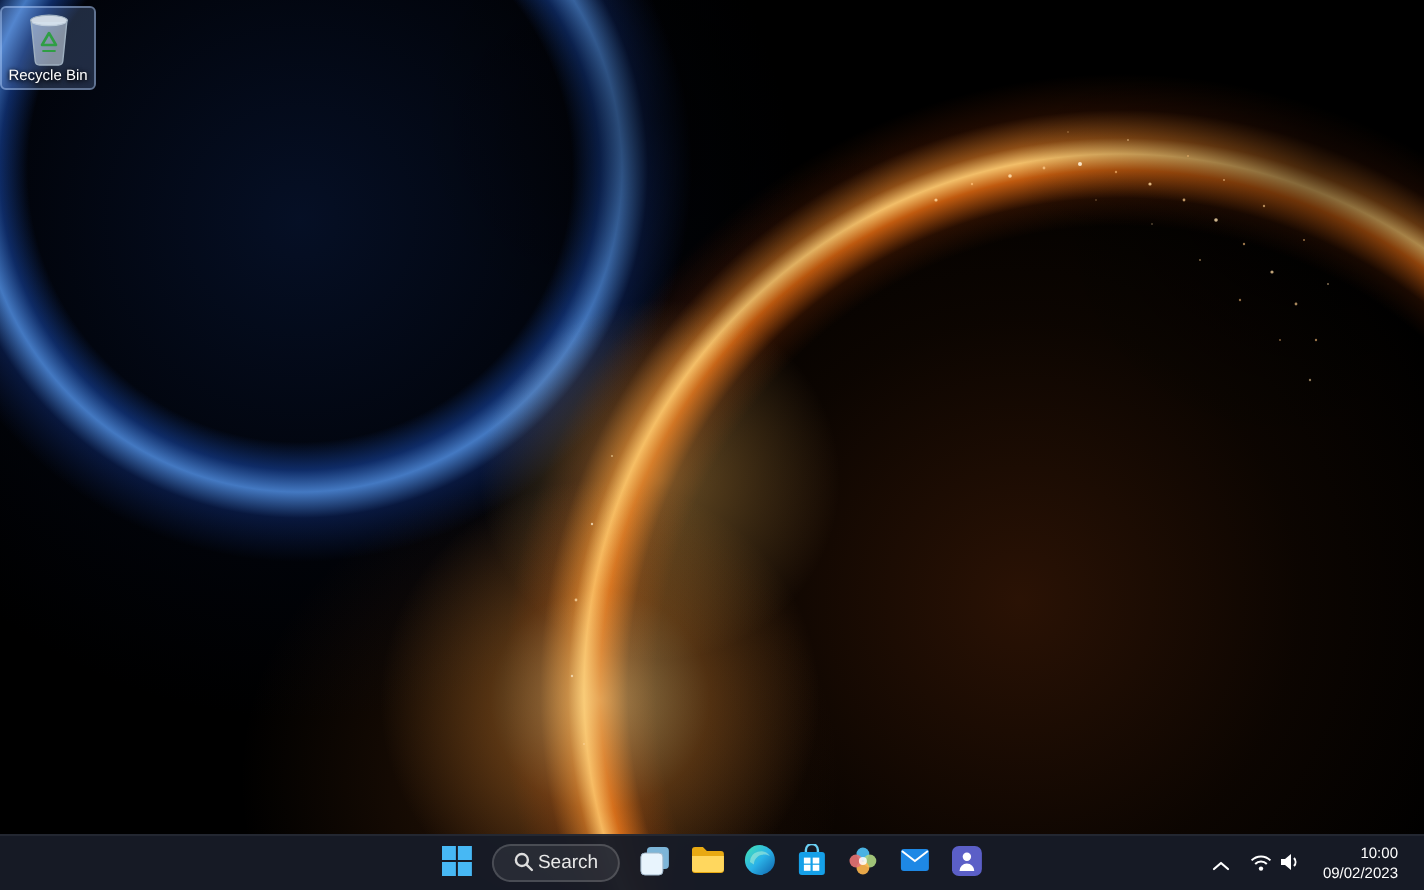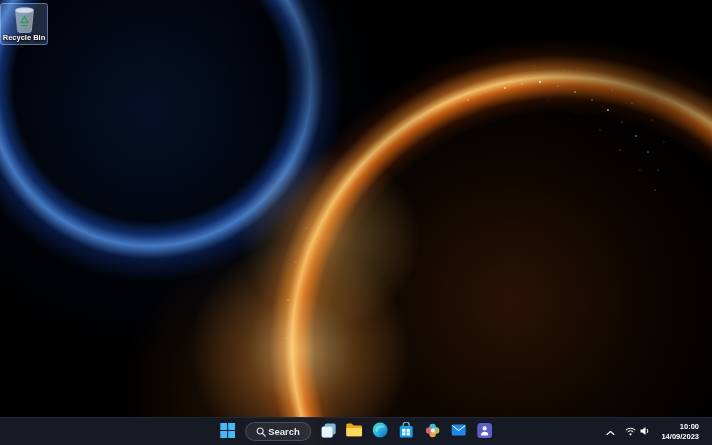--- a/index.html
+++ b/index.html
@@ -1,21 +1,20 @@
 <!DOCTYPE html>
 <html><head>
 <meta charset="utf-8">
 <style>
   html,body{margin:0;padding:0;background:#000;}
   *{box-sizing:border-box;}
   .screen{
     position:relative;width:712px;height:445px;overflow:hidden;
     font-family:"Liberation Sans",sans-serif;cursor:default;user-select:none;
     background:#4d7c0f;
-    font-weight:bold;
   }
   
   .wallpaper{
     position:absolute;inset:0;
     background-color:#000;
     background-image:
       
       radial-gradient(circle 150px at 660px 80px, rgba(0,0,0,0.50) 0px, rgba(0,0,0,0.20) 90px, transparent 150px),
       
       radial-gradient(circle 120px at 330px 58px, rgba(0,0,0,0.45) 0px, transparent 120px),
@@ -272,21 +271,21 @@
         <span>
           <svg width="11" height="10" viewBox="0 0 11 10">
             <path d="M0.5 3.5 h2 l3 -2.5 v8 l-3 -2.5 h-2 z" fill="#ffffff"></path>
             <path d="M7 3 a3 3 0 0 1 0 4" fill="none" stroke="#ffffff" stroke-width="1"></path>
           </svg>
         </span>
       </button>
 
       <div class="clock">
         <div>10:00</div>
-        <div>14/09/2023</div>
+        <div>09/02/2023</div>
       </div>
 
       <div class="show-desktop"></div>
 
     </div>
 
   </div>
 
 </div>
 

